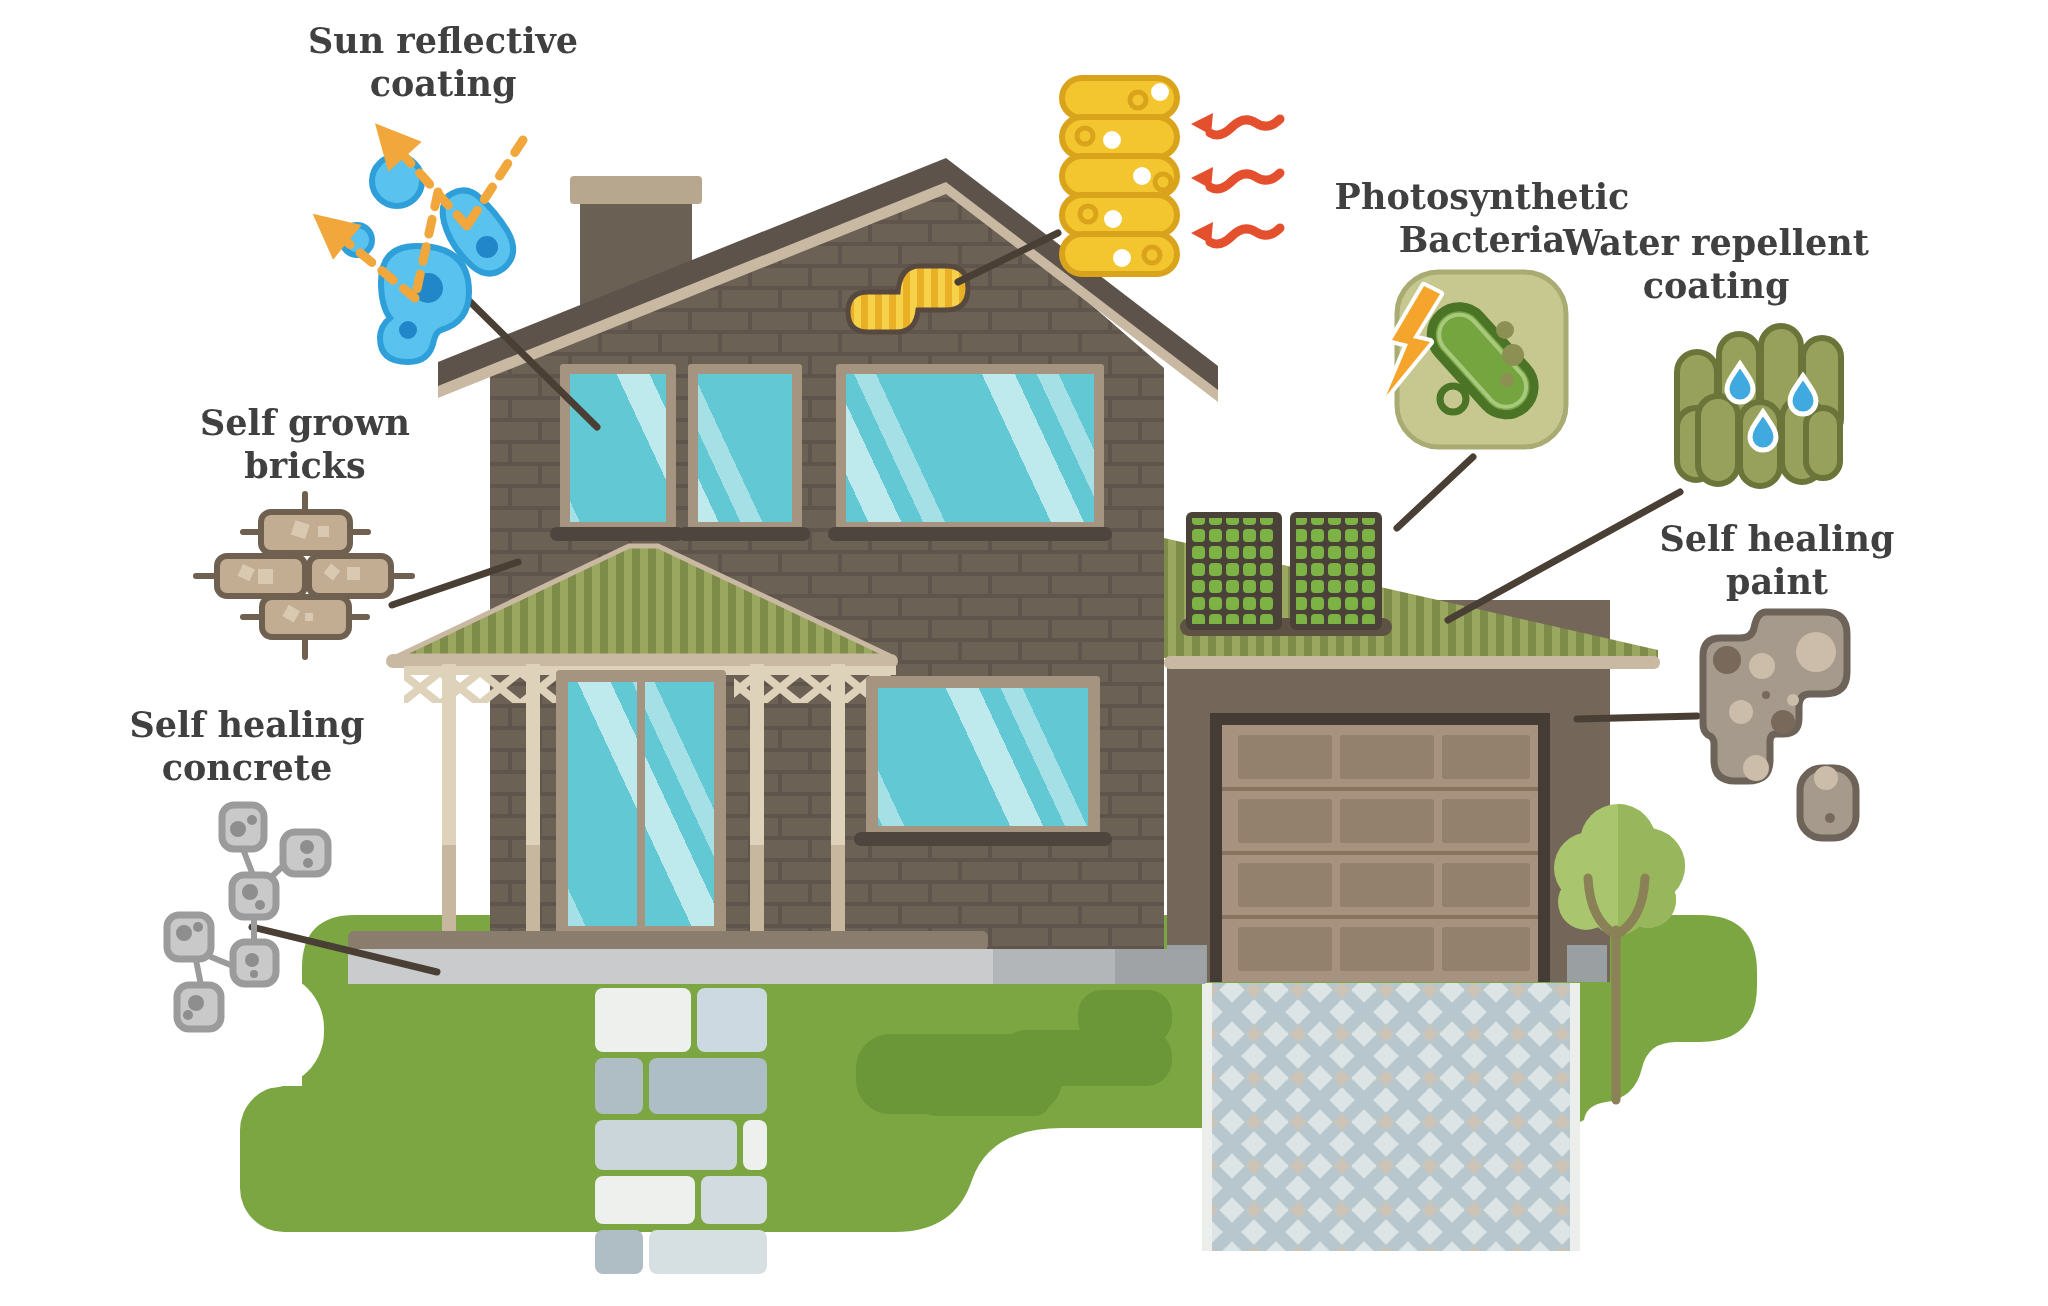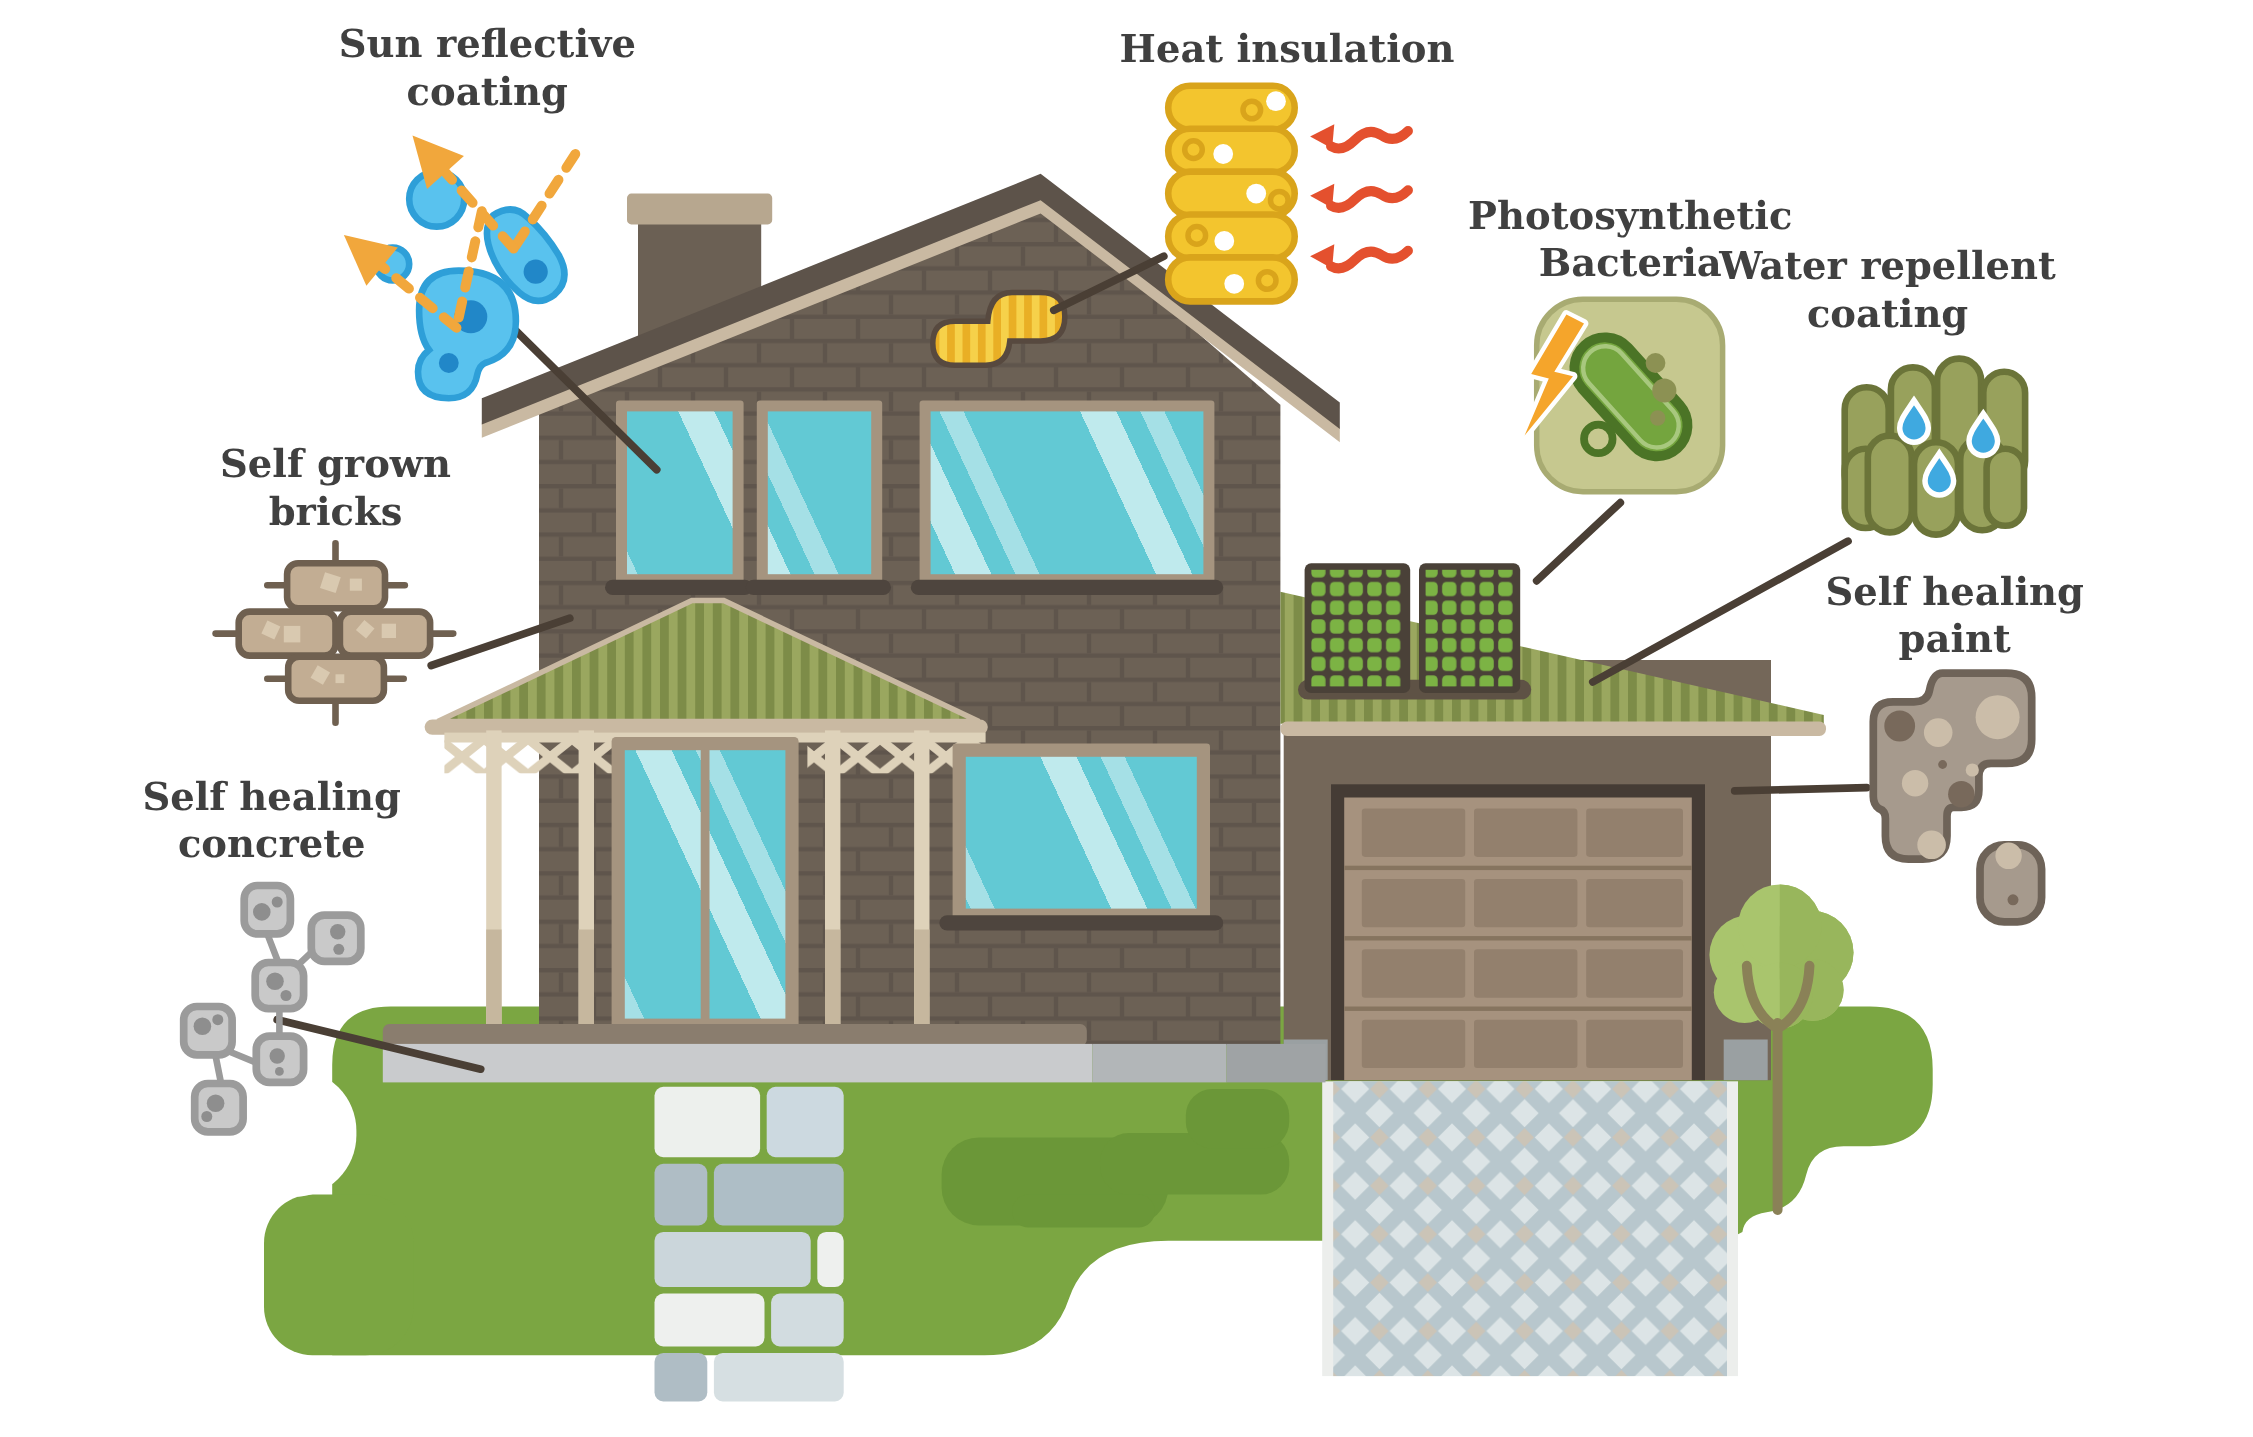--- a/index.html
+++ b/index.html
@@ -376,21 +376,20 @@
     <circle cx="252" cy="960" r="7"></circle>
           <circle cx="254" cy="974" r="4"></circle>
     <circle cx="196" cy="1003" r="8"></circle>
           <circle cx="188" cy="1015" r="5"></circle>
   </g>
 </g>
 </svg>
 
 <div class="callout" style="left:443px;top:20px;">Sun reflective
 coating</div>
-<div class="callout" style="left:1170px;top:24px;">Heat insulation</div>
 <div class="callout" style="left:1482px;top:176px;">Photosynthetic
 Bacteria</div>
 <div class="callout" style="left:1716px;top:222px;">Water repellent
 coating</div>
 <div class="callout" style="left:305px;top:402px;">Self grown
 bricks</div>
 <div class="callout" style="left:1777px;top:518px;">Self healing
 paint</div>
 <div class="callout" style="left:247px;top:704px;">Self healing
 concrete</div>

